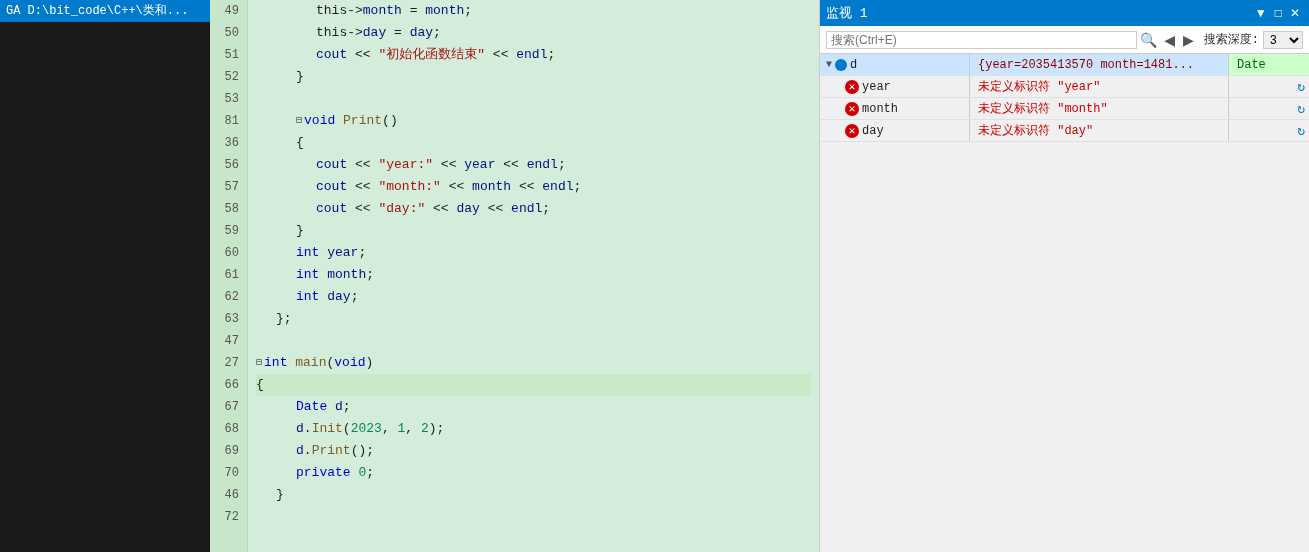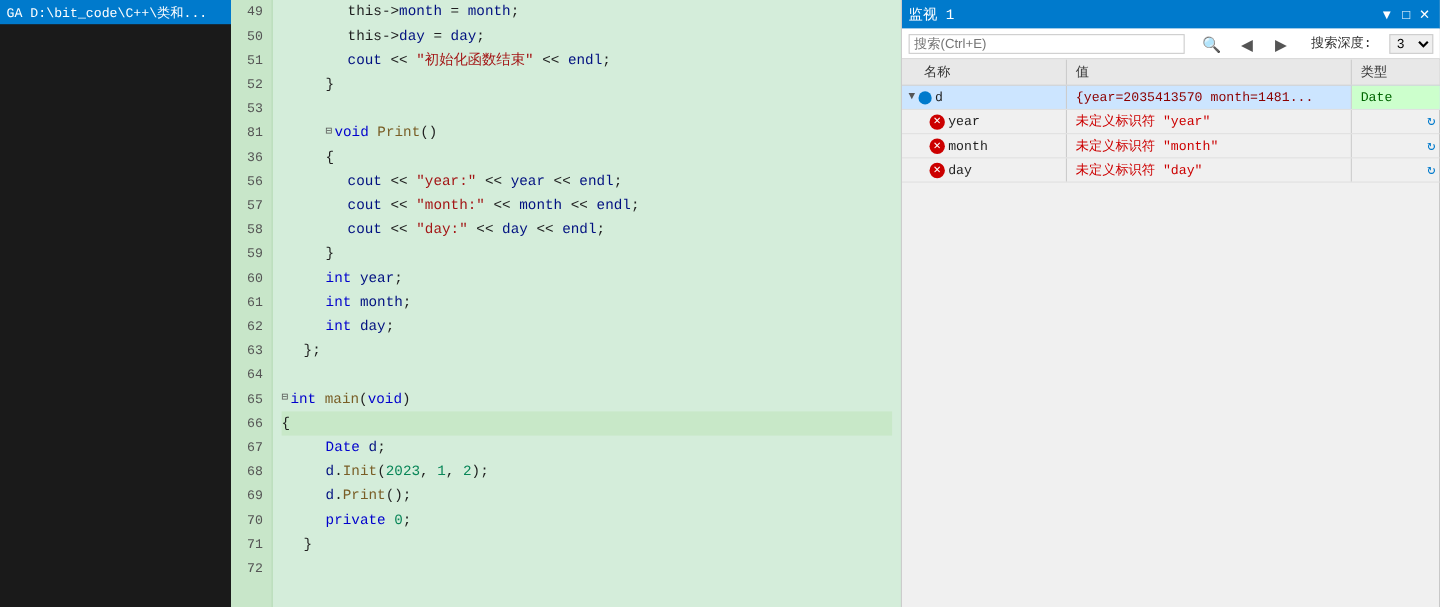--- a/index.html
+++ b/index.html
@@ -21,21 +21,21 @@
       flex-shrink: 0;
     }
 
     
     .sidebar-title {
       background: #007acc;
       color: #fff;
       padding: 2px 6px;
       font-size: 12px;
       display: flex;
-      align-items: center;
+      align-items: flex-start;
       gap: 4px;
       height: 22px;
     }
 
     
     .editor {
       flex: 1;
       background: #d4edda;
       overflow: hidden;
       position: relative;
@@ -129,21 +129,21 @@
       font-size: 12px;
       padding: 0 3px;
     }
 
     .search-bar {
       display: flex;
       align-items: center;
       background: #fff;
       border-bottom: 1px solid #ccc;
       padding: 3px 6px;
-      gap: 16px;
+      gap: 4px;
       height: 28px;
     }
 
     .search-input {
       flex: 1;
       border: 1px solid #ccc;
       padding: 1px 4px;
       font-size: 12px;
       outline: none;
     }
@@ -316,28 +316,28 @@
         <span class="ln">81</span>
         <span class="ln">36</span>
         <span class="ln">56</span>
         <span class="ln">57</span>
         <span class="ln">58</span>
         <span class="ln">59</span>
         <span class="ln">60</span>
         <span class="ln">61</span>
         <span class="ln">62</span>
         <span class="ln">63</span>
-        <span class="ln">64</span>
-        <span class="ln">65</span>
+        <span class="ln">47</span>
+        <span class="ln">27</span>
         <span class="ln">66</span>
         <span class="ln">67</span>
         <span class="ln">68</span>
         <span class="ln">69</span>
         <span class="ln">70</span>
-        <span class="ln">71</span>
+        <span class="ln">46</span>
         <span class="ln">72</span>
       </div>
     <div class="code-content" id="code-lines">
         <div class="code-line"><span style="display: inline-block; width: 60px;"></span><span style="color: rgb(31, 31, 31);">this-&gt;</span><span style="color: rgb(0, 16, 128);">month</span><span style="color: rgb(31, 31, 31);"> = </span><span style="color: rgb(0, 16, 128);">month</span><span style="color: rgb(31, 31, 31);">;</span></div>
         <div class="code-line"><span style="display: inline-block; width: 60px;"></span><span style="color: rgb(31, 31, 31);">this-&gt;</span><span style="color: rgb(0, 16, 128);">day</span><span style="color: rgb(31, 31, 31);"> = </span><span style="color: rgb(0, 16, 128);">day</span><span style="color: rgb(31, 31, 31);">;</span></div>
         <div class="code-line"><span style="display: inline-block; width: 60px;"></span><span style="color: rgb(0, 16, 128);">cout</span><span style="color: rgb(31, 31, 31);"> &lt;&lt; </span><span style="color: rgb(163, 21, 21);">"初始化函数结束"</span><span style="color: rgb(31, 31, 31);"> &lt;&lt; </span><span style="color: rgb(0, 16, 128);">endl</span><span style="color: rgb(31, 31, 31);">;</span></div>
         <div class="code-line"><span style="display: inline-block; width: 40px;"></span><span style="color: rgb(31, 31, 31);">}</span></div>
         <div class="code-line"><span style="display: inline-block; width: 0px;"></span></div>
         <div class="code-line"><span style="display: inline-block; width: 40px;"></span><span class="fold-marker">⊟</span><span style="color: rgb(0, 0, 205);">void</span><span style="color: rgb(31, 31, 31);"> </span><span style="color: rgb(121, 94, 38);">Print</span><span style="color: rgb(31, 31, 31);">()</span></div>
         <div class="code-line"><span style="display: inline-block; width: 40px;"></span><span style="color: rgb(31, 31, 31);">{</span></div>
@@ -380,25 +380,20 @@
     <select class="depth-select">
       <option>3</option>
       <option>1</option>
       <option>2</option>
       <option>4</option>
       <option>5</option>
     </select>
   </div>
 
   <div class="watch-table">
-    <div class="watch-col-headers">
-      <div class="col-name">名称</div>
-      <div class="col-value">值</div>
-      <div class="col-type">类型</div>
-    </div>
     <div id="watch-rows">
         <div class="watch-row selected">
           <div class="watch-row-name">
             <span class="expand-arrow">▼</span>
             <span class="watch-icon-d" style="background: rgb(0, 122, 204); width: 12px; height: 12px; border-radius: 50%; display: inline-block;"></span>
             <span> d</span>
           </div>
           <div class="watch-row-value" style="color: rgb(139, 0, 0);">{year=2035413570 month=1481...</div>
           <div class="watch-row-type highlight">
             <span>Date</span>

